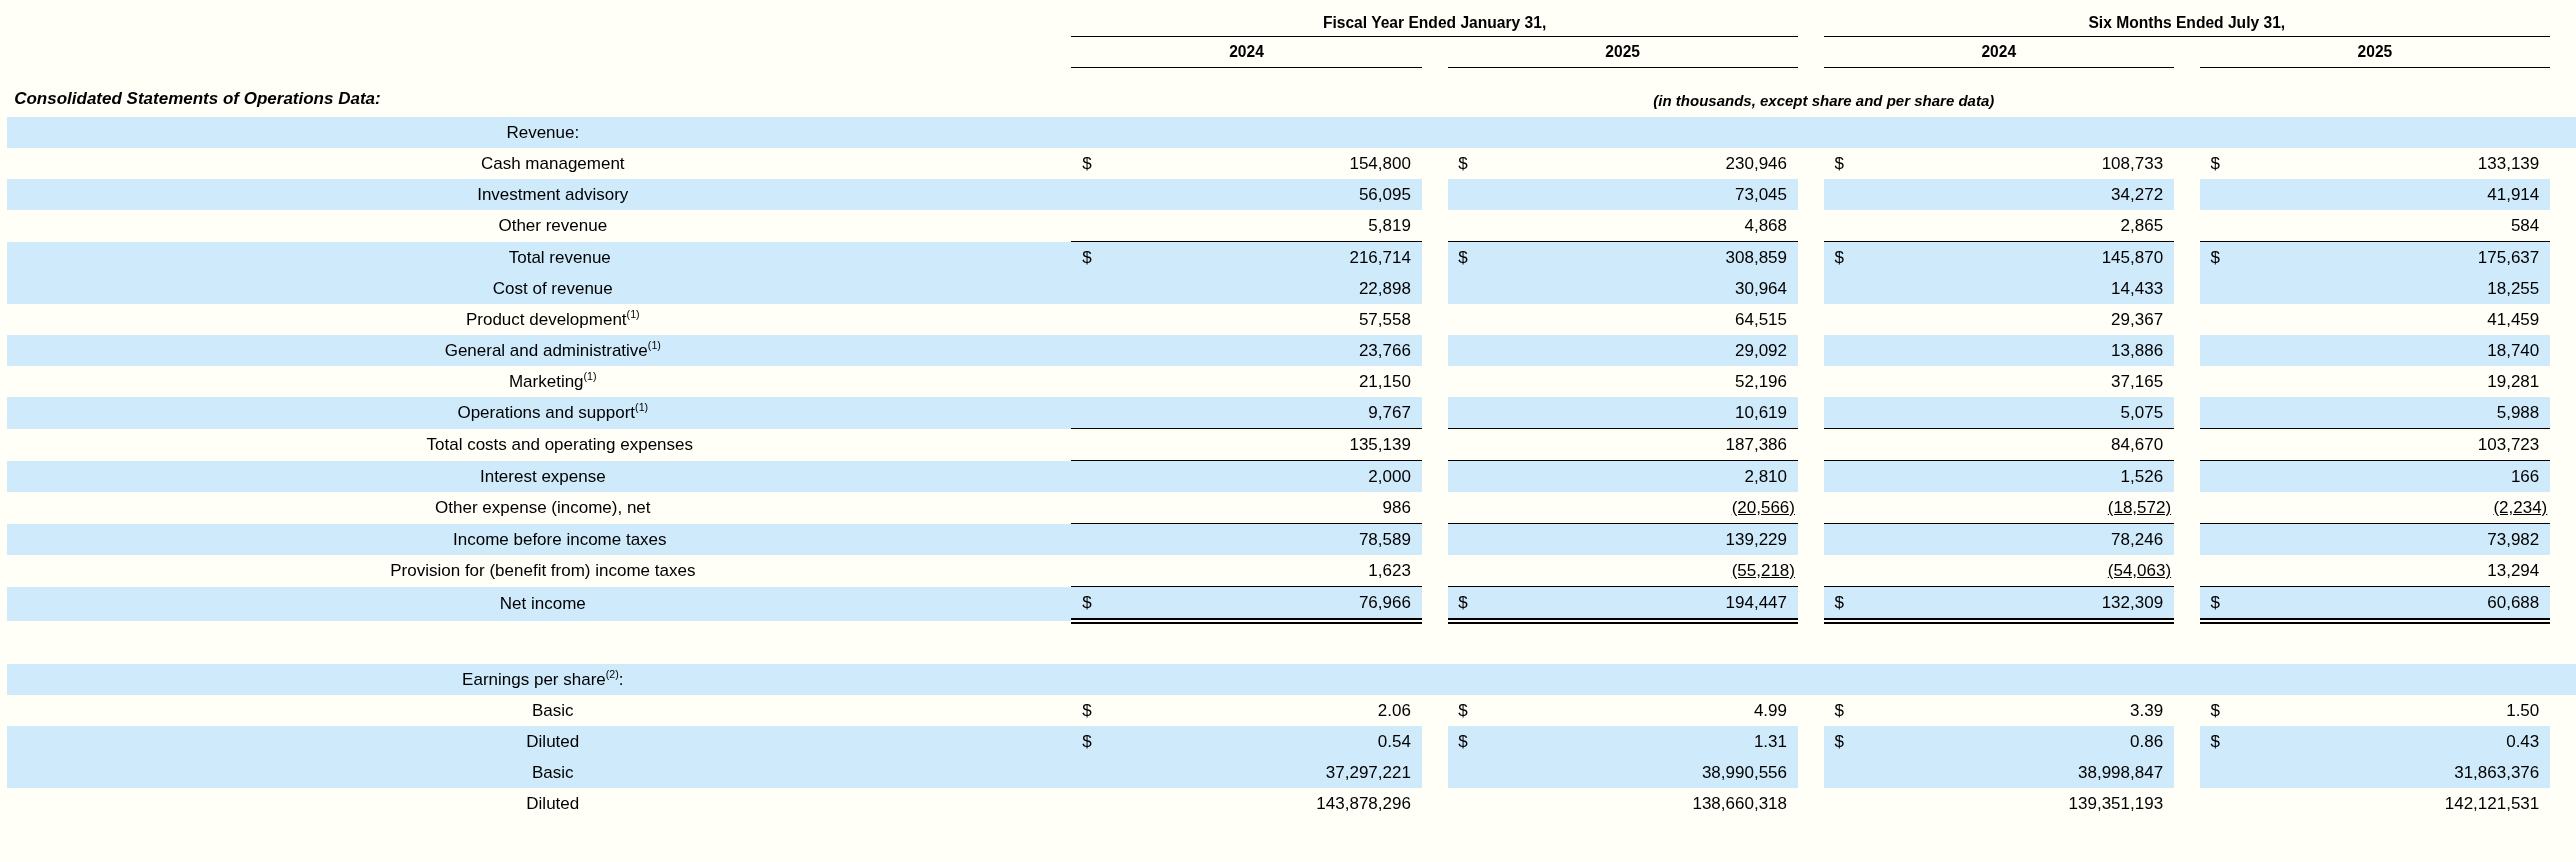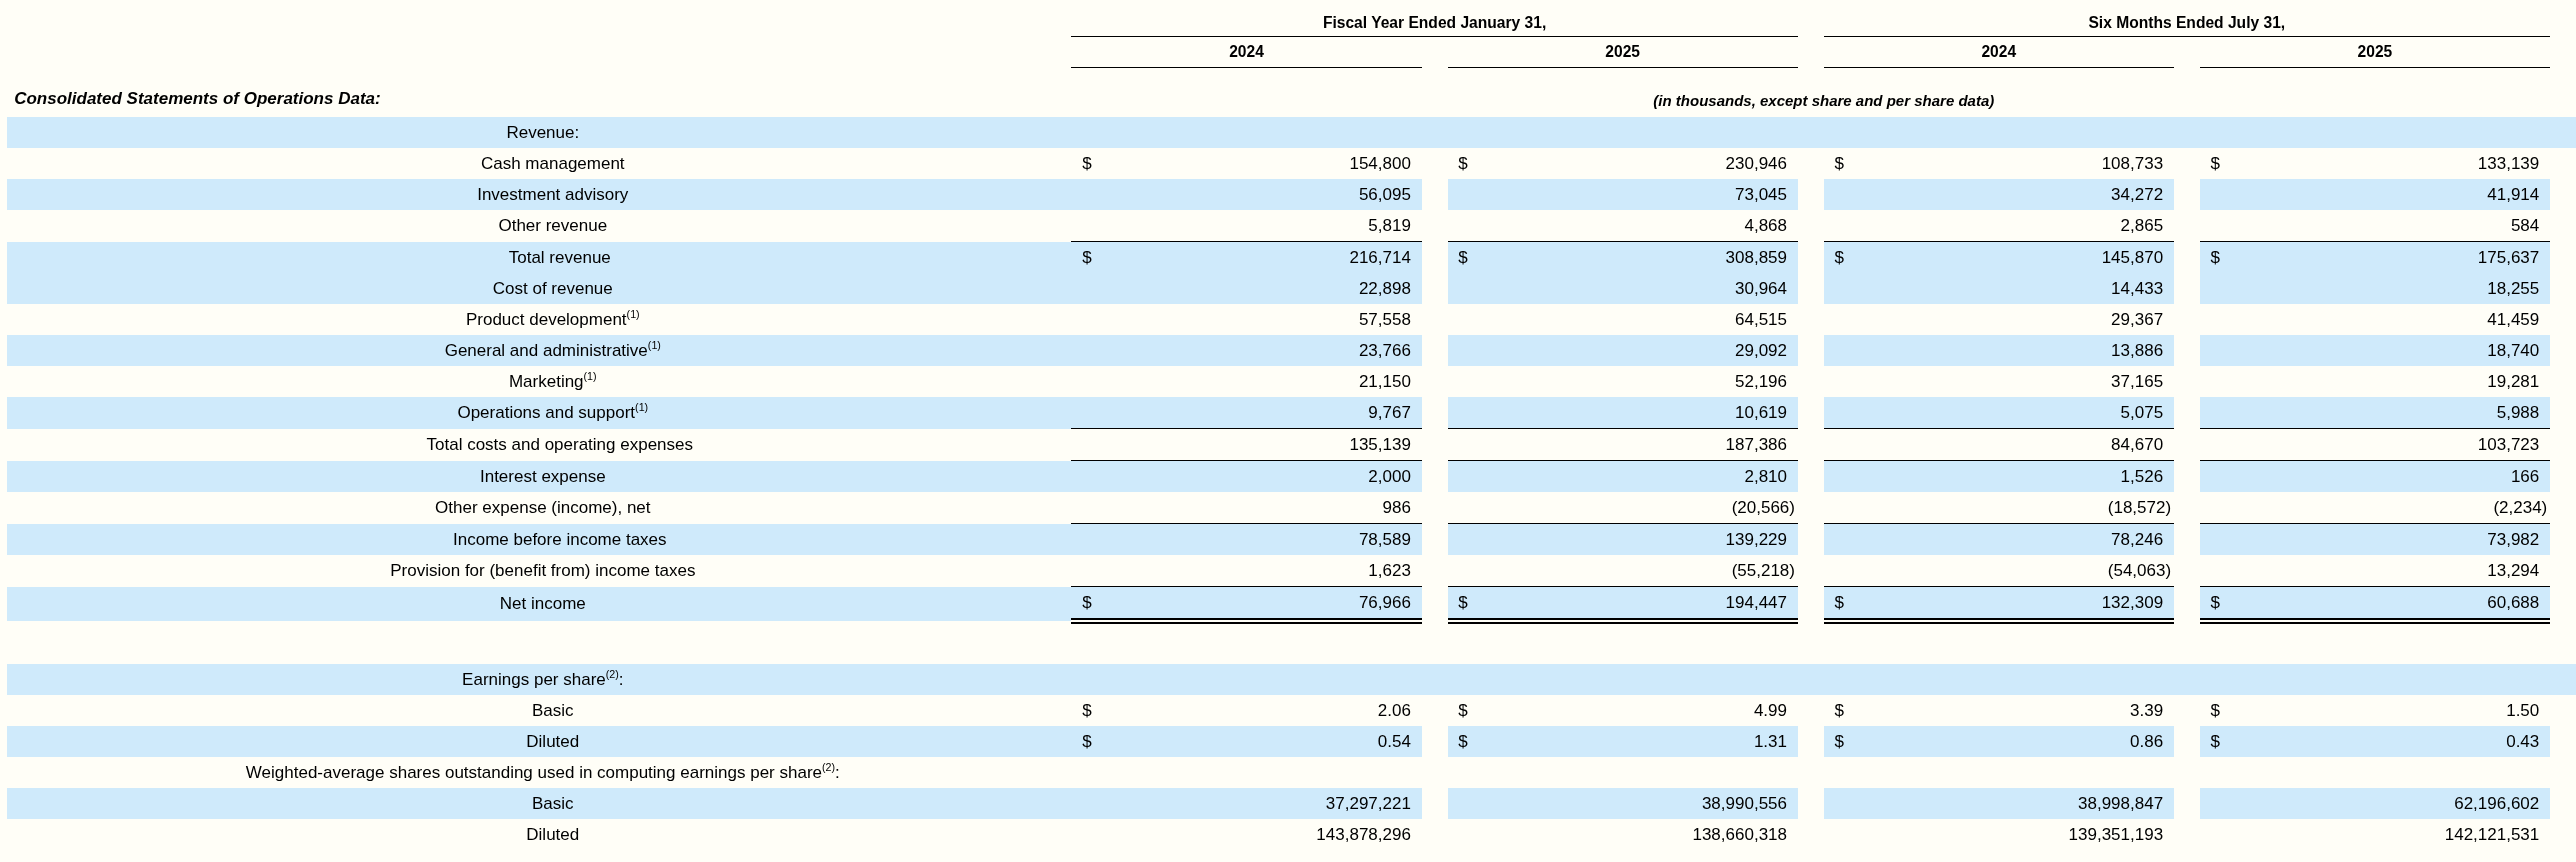--- a/index.html
+++ b/index.html
@@ -51,21 +51,21 @@
     text-align: center;
     padding-bottom: 8px;
   }
   
   td.label { text-align: center; }
   td.ind0 { padding-left: 7.1px; }
   td.ind1 { padding-left: 27px; }
   td.ind2 { padding-left: 41px; }
   td.d { text-align: left; padding-left: 10.7px; }
   td.v { text-align: right; padding-right: 10.7px; }
-  td.v.neg { padding-right: 2.7px; }
+  td.v.neg { padding-right: 2.7px; text-decoration: underline; }
   .shade { background: #cfeafb; }
   .rule-top { border-top: 1.8px solid #000; }
   .rule-bottom { border-bottom: 1.8px solid #000; }
   .rule-double { border-bottom: 6.2px double #000; background-clip: padding-box; }
   tr.spacer td { height: 40px; }
   sup {
     font-size: 10.7px;
     line-height: 0;
   }
 </style>
@@ -395,47 +395,32 @@
         <td class="v shade">1.31</td>
         <td class="g"></td>
         <td class="d shade">$</td>
         <td class="v shade">0.86</td>
         <td class="g"></td>
         <td class="d shade">$</td>
         <td class="v shade">0.43</td>
         <td class="g"></td>
       </tr>
       <tr>
-        <td class="label ind0">Weighted-average shares outstanding used in computing earnings per share<sup>(2)</sup>:</td>
-        <td class="d"></td>
-        <td class="v"></td>
-        <td class="g"></td>
-        <td class="d"></td>
-        <td class="v"></td>
-        <td class="g"></td>
-        <td class="d"></td>
-        <td class="v"></td>
-        <td class="g"></td>
-        <td class="d"></td>
-        <td class="v"></td>
-        <td class="g"></td>
-      </tr>
-      <tr>
         <td class="label ind1 shade">Basic</td>
         <td class="d shade"></td>
         <td class="v shade">37,297,221</td>
         <td class="g"></td>
         <td class="d shade"></td>
         <td class="v shade">38,990,556</td>
         <td class="g"></td>
         <td class="d shade"></td>
         <td class="v shade">38,998,847</td>
         <td class="g"></td>
         <td class="d shade"></td>
-        <td class="v shade">62,196,602</td>
+        <td class="v shade">31,863,376</td>
         <td class="g"></td>
       </tr>
       <tr>
         <td class="label ind1">Diluted</td>
         <td class="d"></td>
         <td class="v">143,878,296</td>
         <td class="g"></td>
         <td class="d"></td>
         <td class="v">138,660,318</td>
         <td class="g"></td>

